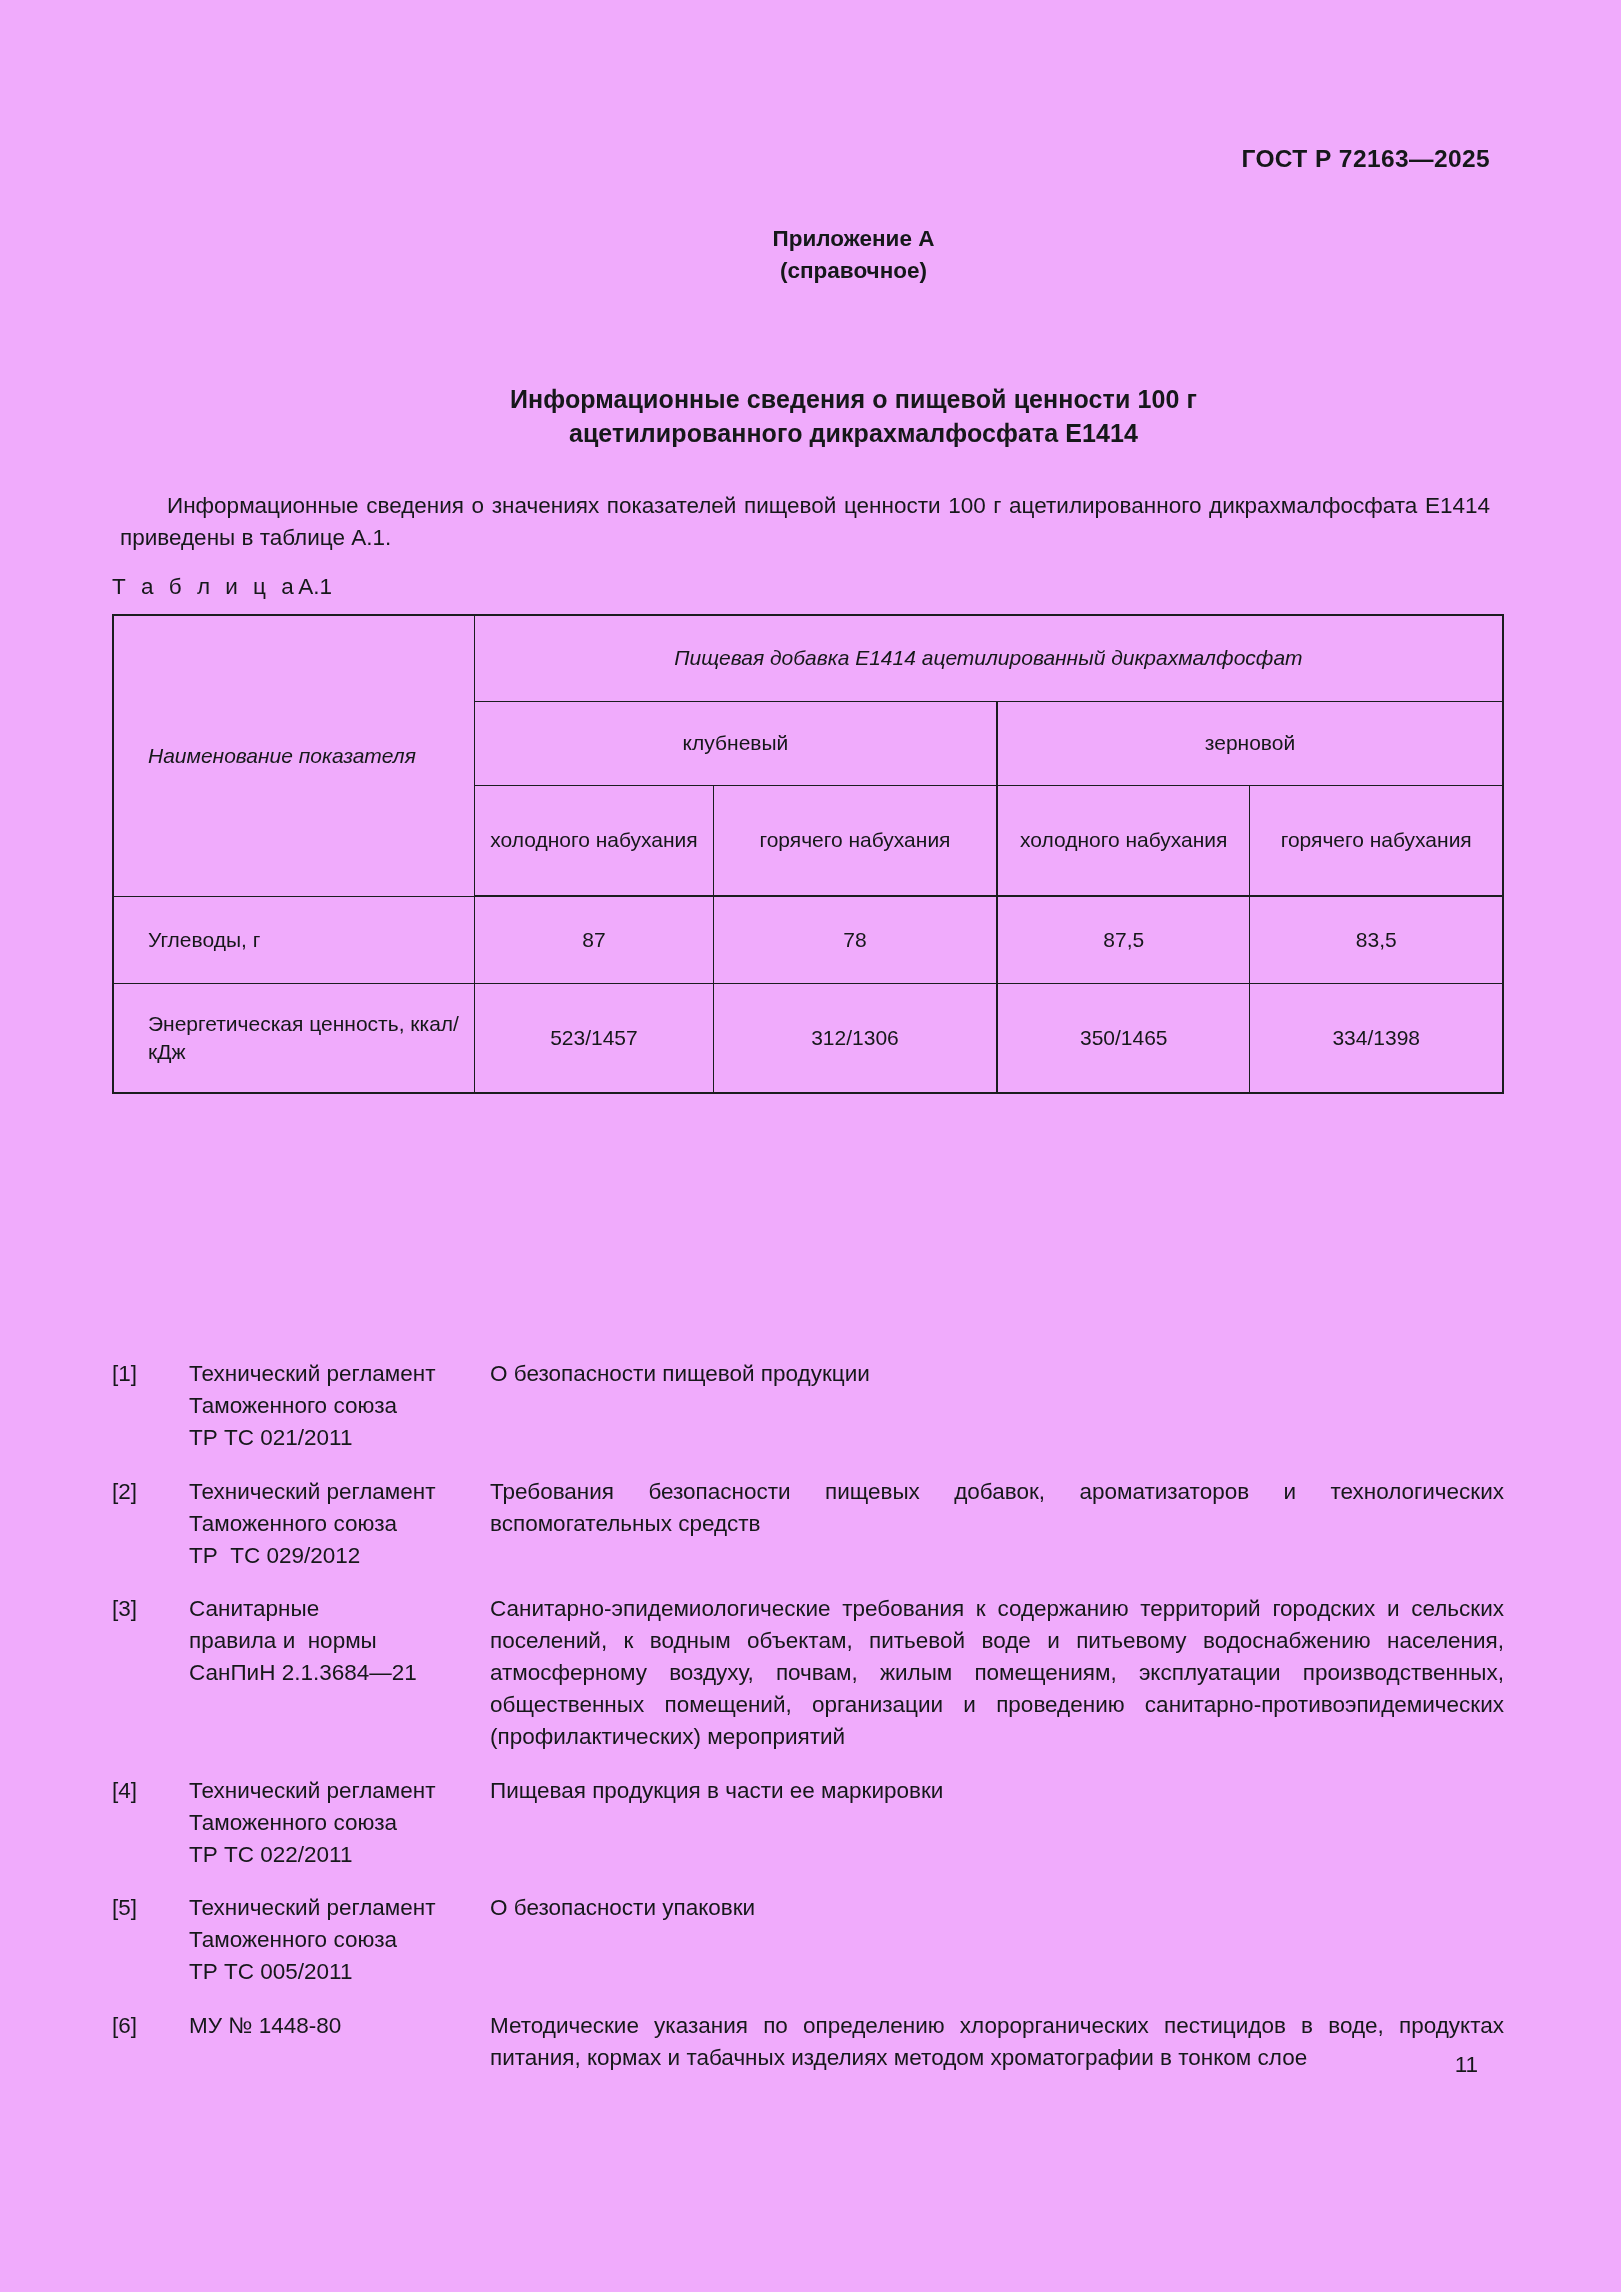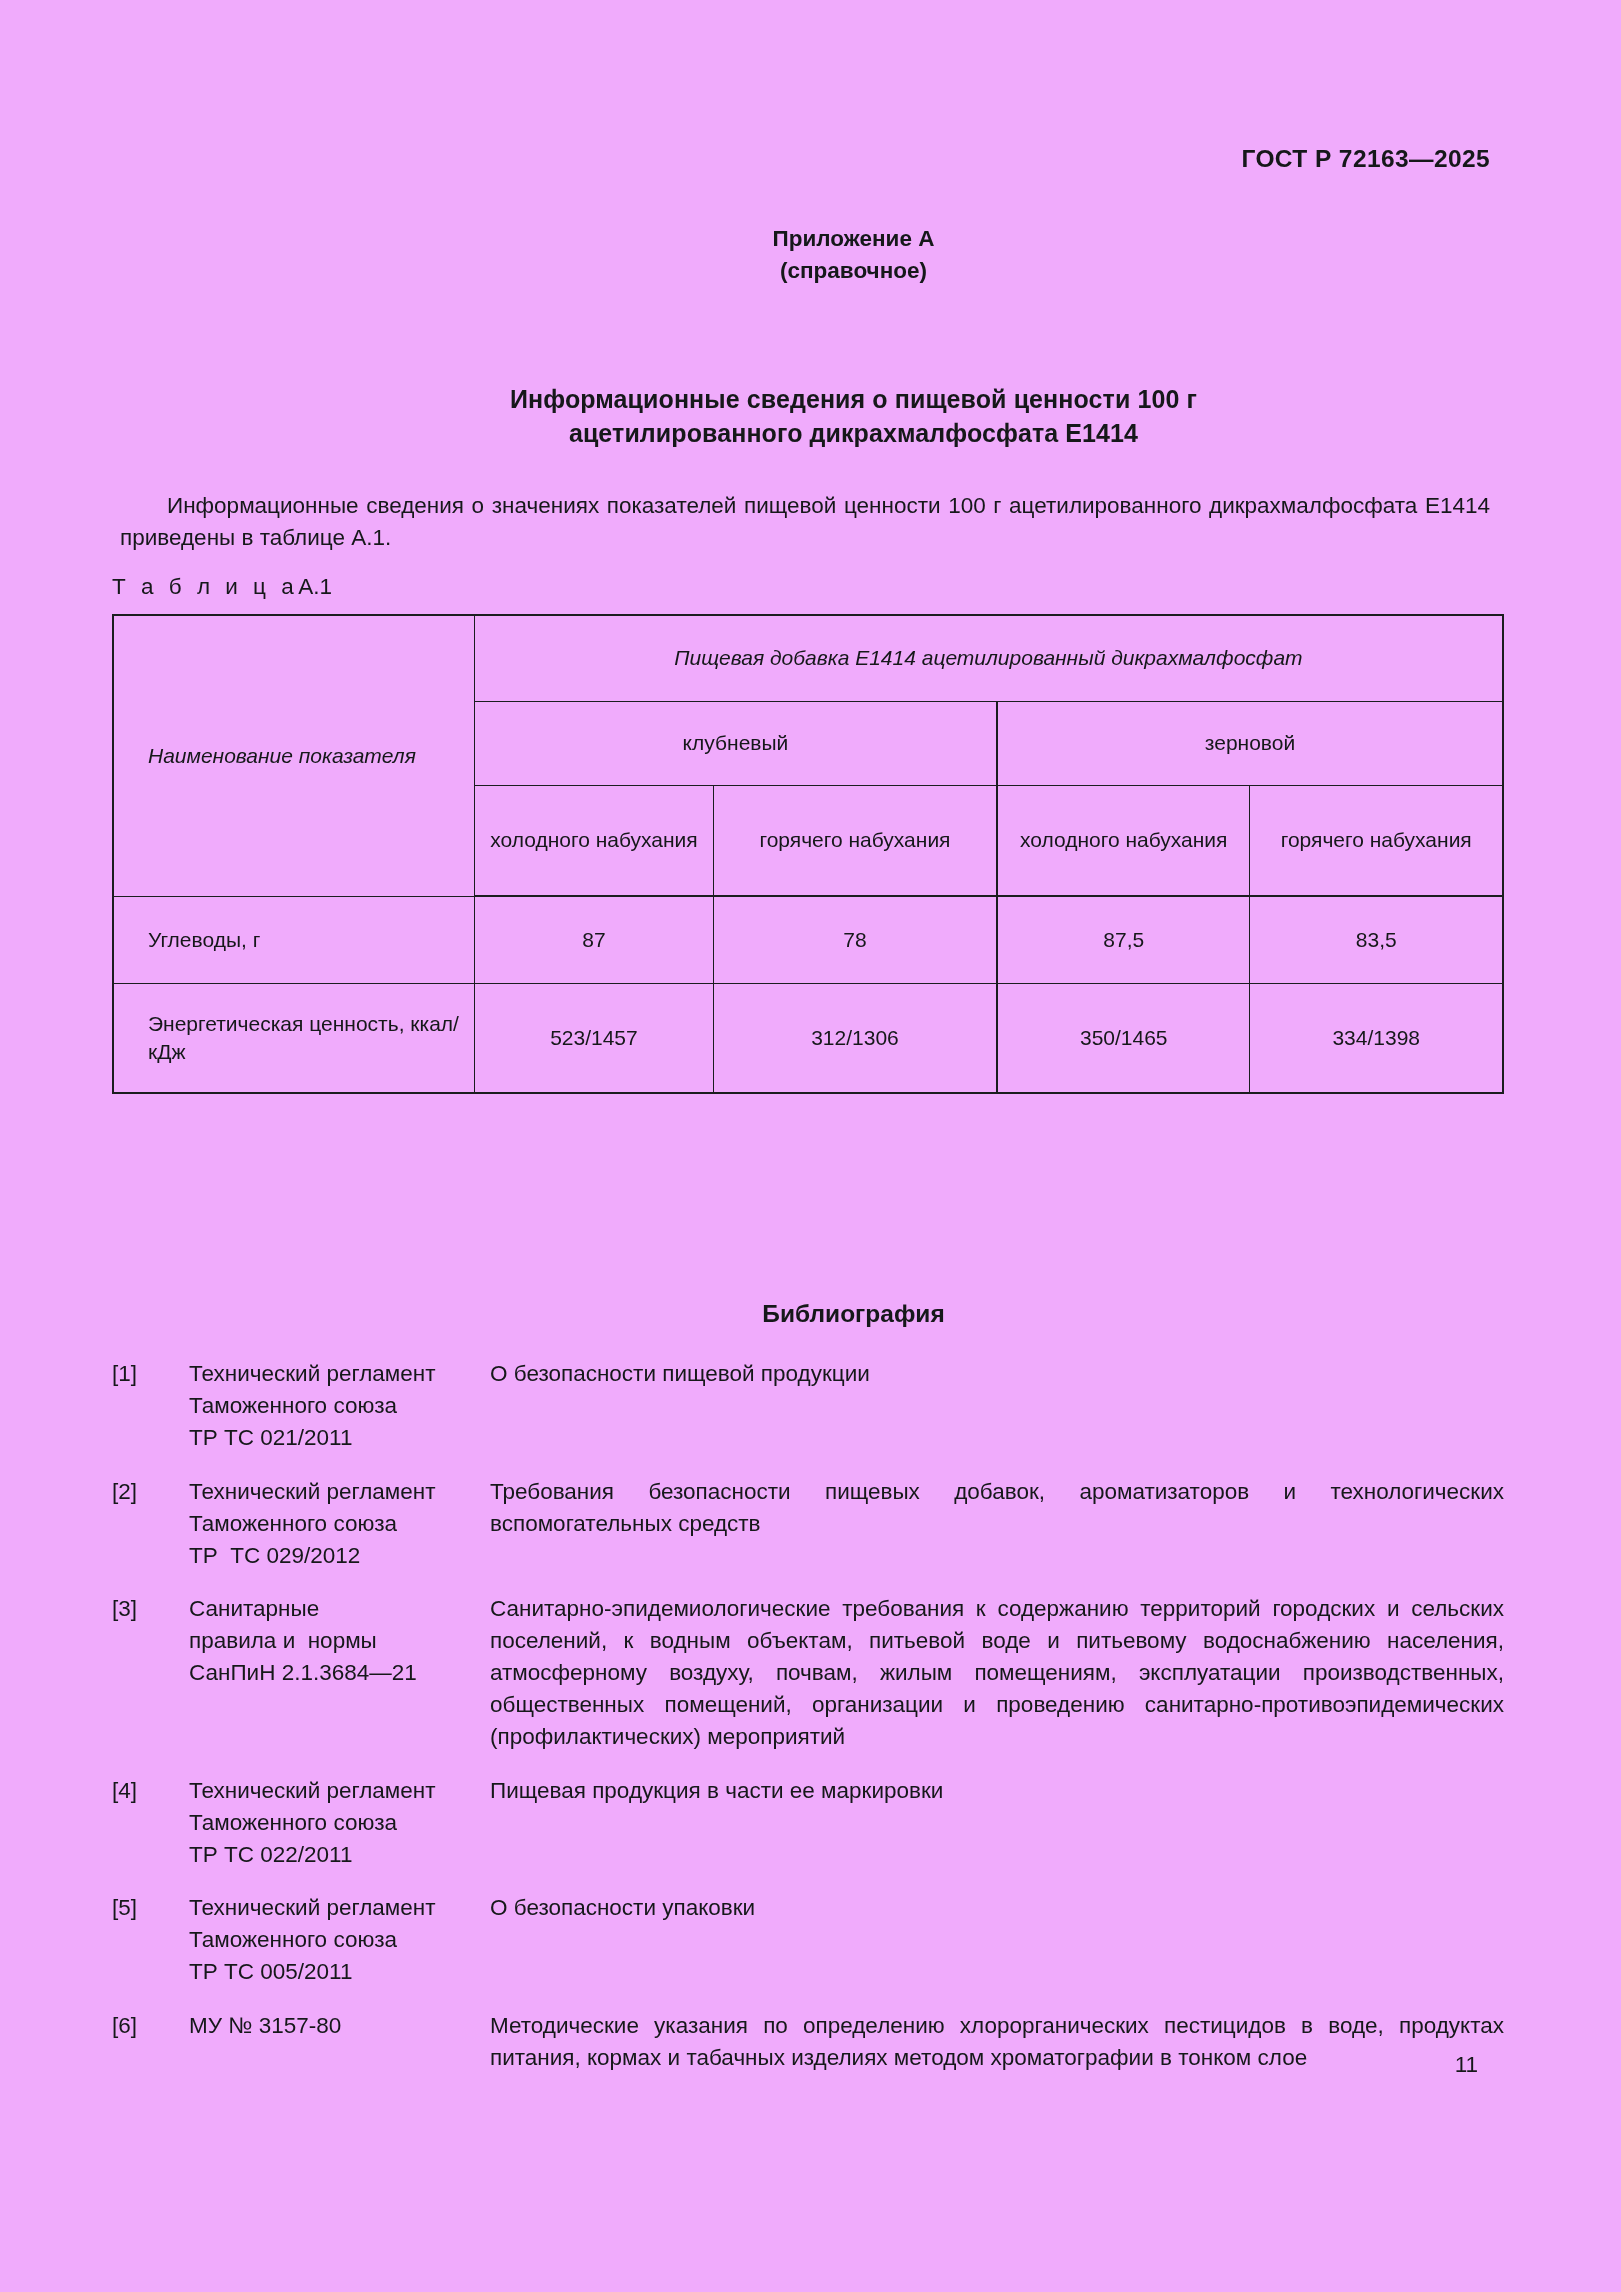--- a/index.html
+++ b/index.html
@@ -235,21 +235,20 @@
           <td class="name-cell outer-left outer-bottom">Энергетическая ценность, ккал/кДж</td>
           <td class="outer-bottom">523/1457</td>
           <td class="outer-bottom">312/1306</td>
           <td class="outer-bottom thick-div-left">350/1465</td>
           <td class="outer-bottom outer-right">334/1398</td>
         </tr>
       </tbody>
     </table>
   </div>
 
-  <div class="biblio-title">Библиография</div>
 
   <div class="biblio-list">
 
     <div class="biblio-entry">
       <div class="num">[1]</div>
       <div class="src">
         <span class="srcline">Технический регламент</span>
         <span class="srcline">Таможенного союза</span>
         <span class="srcline">ТР ТС 021/2011</span>
       </div>
@@ -292,21 +291,21 @@
         <span class="srcline">Технический регламент</span>
         <span class="srcline">Таможенного союза</span>
         <span class="srcline">ТР ТС 005/2011</span>
       </div>
       <div class="desc">О безопасности упаковки</div>
     </div>
 
     <div class="biblio-entry justify-full">
       <div class="num">[6]</div>
       <div class="src">
-        <span class="srcline">МУ № 3157-80</span>
+        <span class="srcline">МУ № 1448-80</span>
       </div>
       <div class="desc">Методические указания по определению хлорорганических пестицидов в воде, продуктах питания, кормах и табачных изделиях методом хроматографии в тонком слое</div>
     </div>
 
   </div>
 
   <div class="page-number">11</div>
 
 </div>
 

